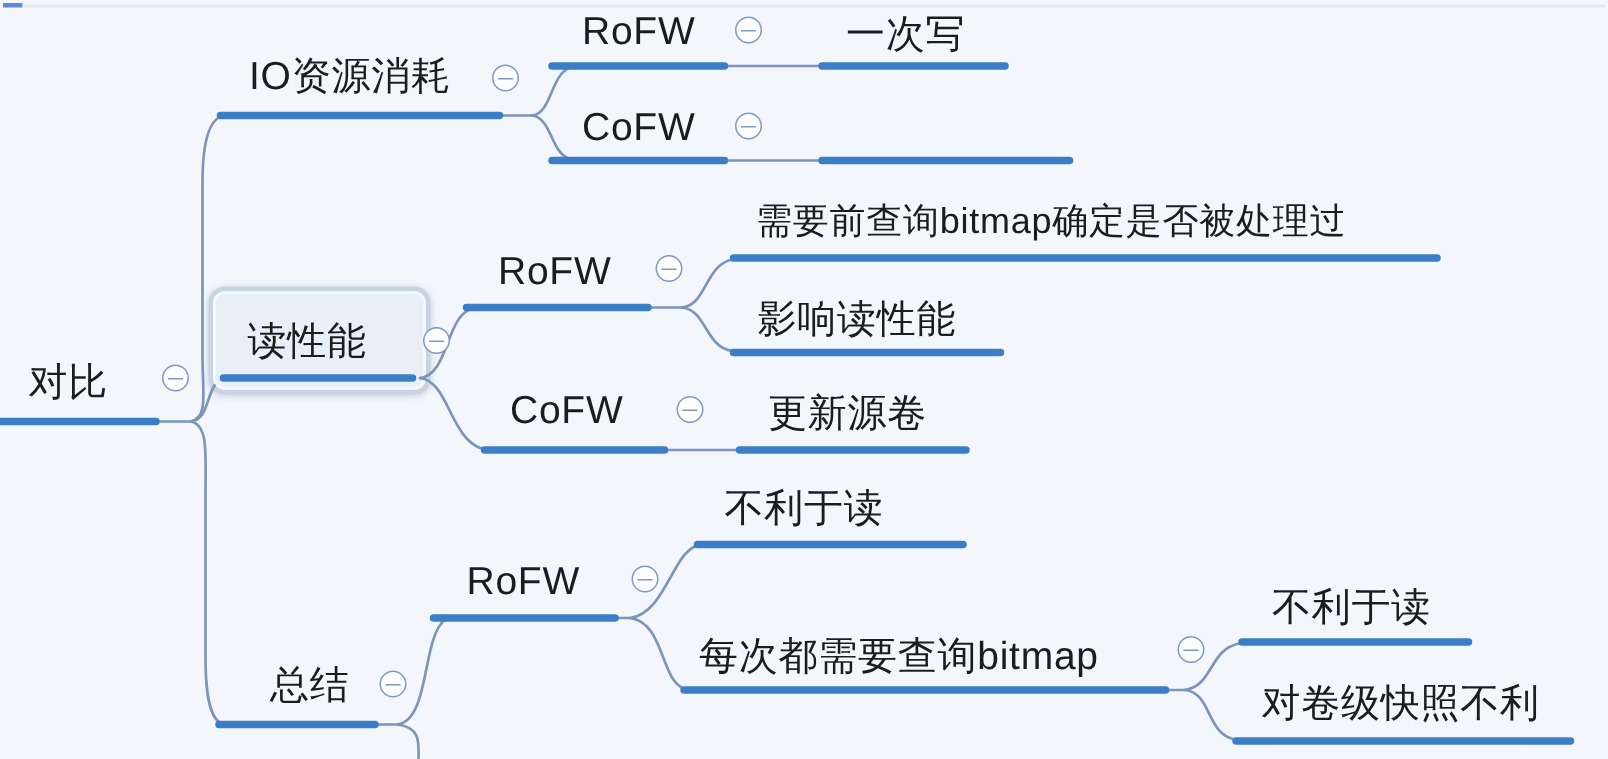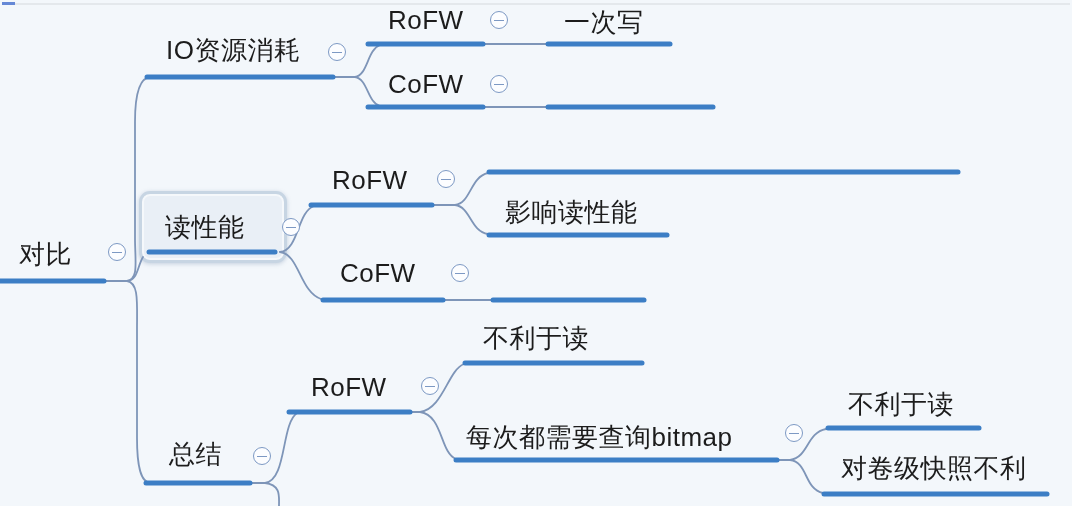--- a/index.html
+++ b/index.html
@@ -79,23 +79,25 @@
     </g>
   </svg>
 
   <span class="topic" style="left:19px;top:240px;">对比</span>
   <span class="topic" style="left:166px;top:36px;">IO资源消耗</span>
   <span class="topic" style="left:388px;top:6px;">RoFW</span>
   <span class="topic" style="left:564px;top:8px;">一次写</span>
   <span class="topic" style="left:388px;top:70px;">CoFW</span>
   <span class="topic" style="left:165px;top:213px;">读性能</span>
   <span class="topic" style="left:332px;top:166px;">RoFW</span>
+  <span class="topic small" style="left:504px;top:135px;">需要前查询bitmap确定是否被处理过</span>
   <span class="topic" style="left:505px;top:198px;">影响读性能</span>
   <span class="topic" style="left:340px;top:259px;">CoFW</span>
-  <span class="topic" style="left:169px;top:442px;font-family:Liberation Mono, monospace;">总结</span>
+  <span class="topic" style="left:512px;top:261px;">更新源卷</span>
+  <span class="topic" style="left:180px;top:442px;">总结</span>
   <span class="topic" style="left:311px;top:373px;">RoFW</span>
   <span class="topic" style="left:483px;top:324px;">不利于读</span>
   <span class="topic" style="left:466px;top:423px;text-align:center;">每次都需要查询bitmap</span>
   <span class="topic" style="left:848px;top:390px;text-align:right;">不利于读</span>
   <span class="topic" style="left:841px;top:454px;">对卷级快照不利</span>
 
   <div class="collapse" style="left:108px;top:243px;"></div>
   <div class="collapse" style="left:328px;top:43px;"></div>
   <div class="collapse" style="left:490px;top:11px;"></div>
   <div class="collapse" style="left:490px;top:75px;"></div>

